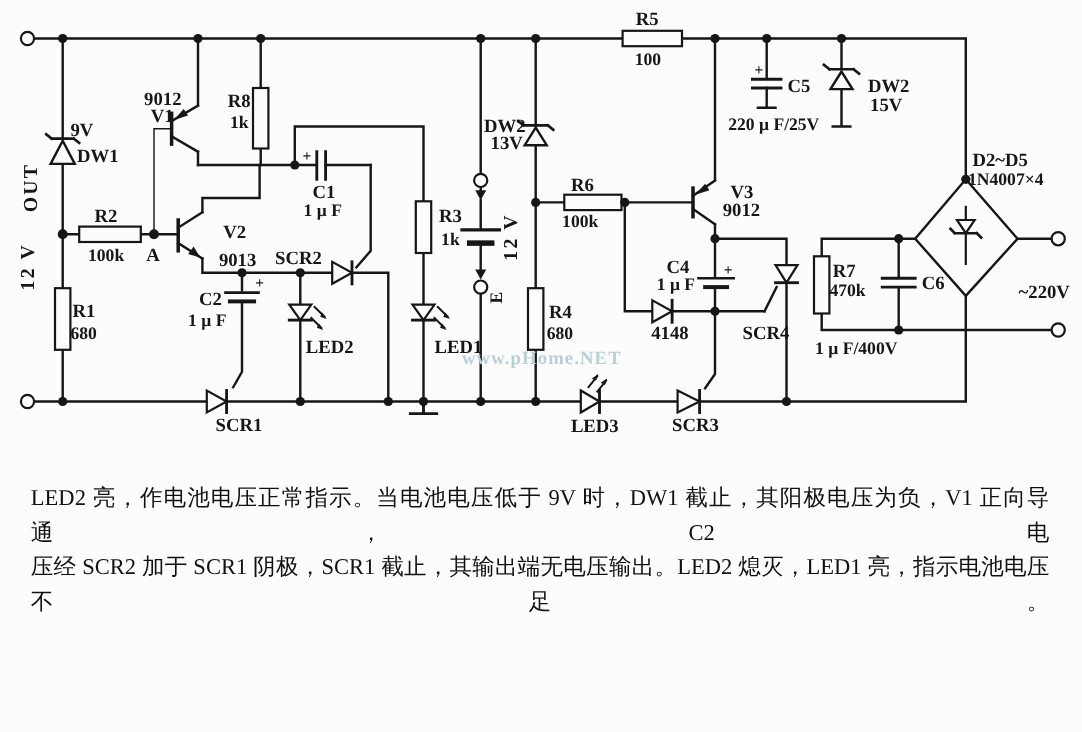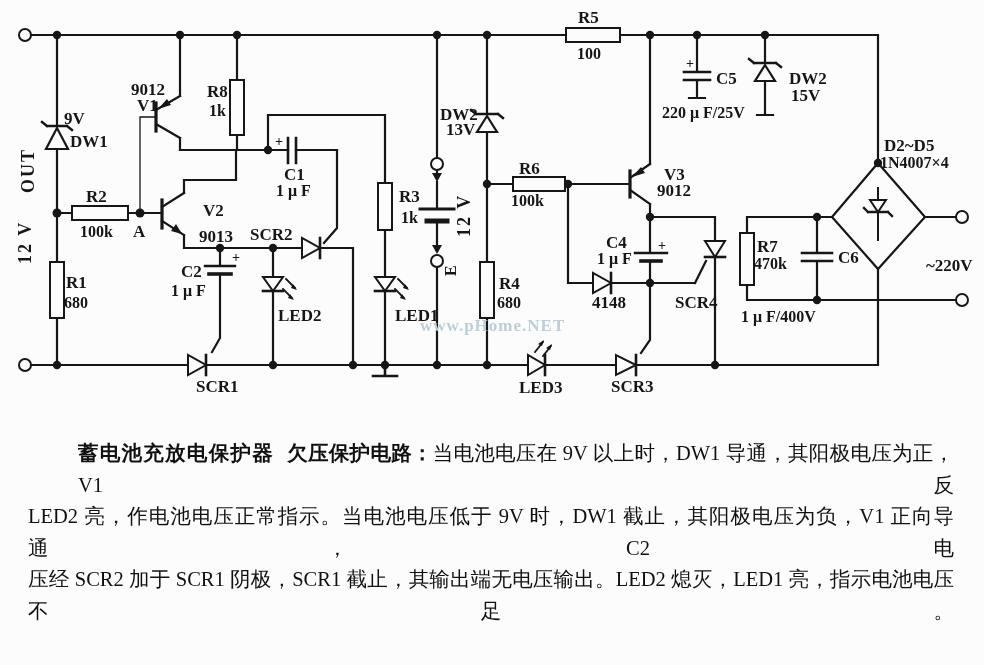--- a/index.html
+++ b/index.html
@@ -309,18 +309,17 @@
     <text class="val" x="754" y="269">470k</text>
     <text class="lbl" x="838" y="263">C6</text>
     <text class="val" x="741" y="322">1 μ F/400V</text>
     <text class="lbl" x="926" y="271">~220V</text>
     <text class="wm" x="420" y="331">www.pHome.NET</text>
   </g>
 </svg>
 </div>
 
 <div class="desc">
-  <div class="dline jl ind"><span class="t-title">蓄电池充放电保护器</span><span class="b">欠压保护电路：</span><span>当电池电压在 9V 以上时，DW1 导通，其阳极电压为正，V1 反</span></div>
   <div class="dline jl">LED2 亮，作电池电压正常指示。当电池电压低于 9V 时，DW1 截止，其阳极电压为负，V1 正向导通，C2 电</div>
   <div class="dline jl">压经 SCR2 加于 SCR1 阴极，SCR1 截止，其输出端无电压输出。LED2 熄灭，LED1 亮，指示电池电压不足。</div>
 
 </div>
 </div>
 
 </body></html>

